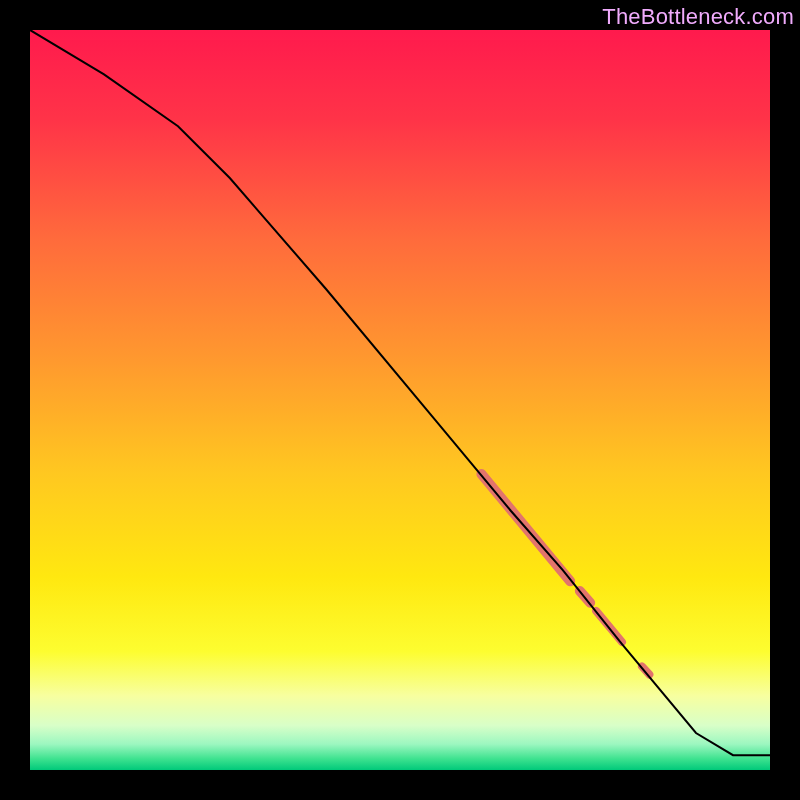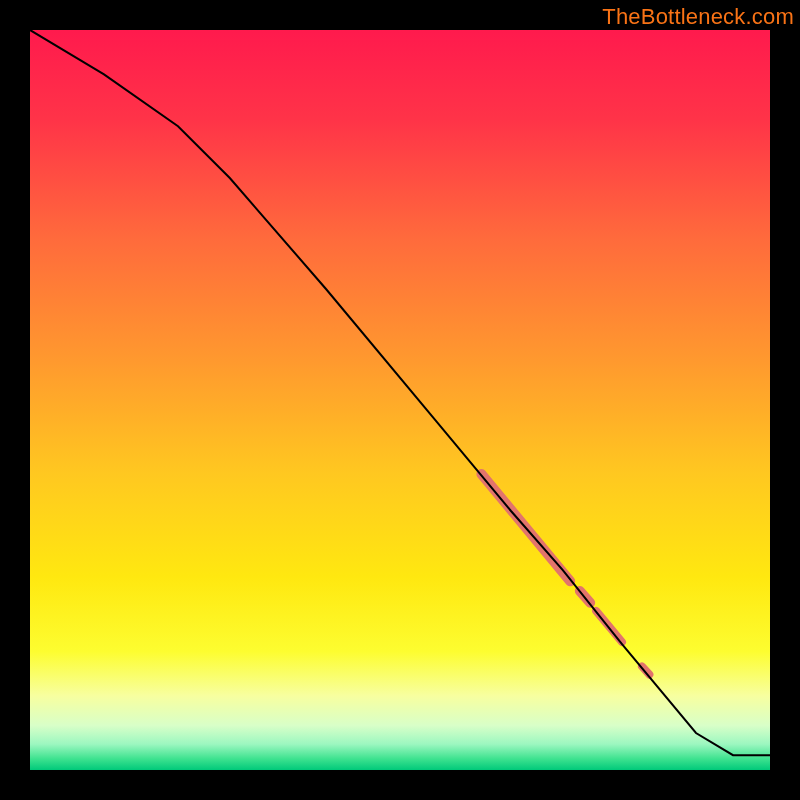--- a/index.html
+++ b/index.html
@@ -24,21 +24,21 @@
     width: 740px;
     height: 740px;
   }
   .plot svg {
     display: block;
   }
   .watermark {
     position: absolute;
     top: 4px;
     right: 6px;
-    color: #f97316;
+    color: #f0abfc;
     font-size: 22px;
     font-weight: 500;
     font-family: Arial, Helvetica, sans-serif;
     letter-spacing: 0.2px;
     z-index: 5;
   }
 </style>
 </head>
 <body>
 

